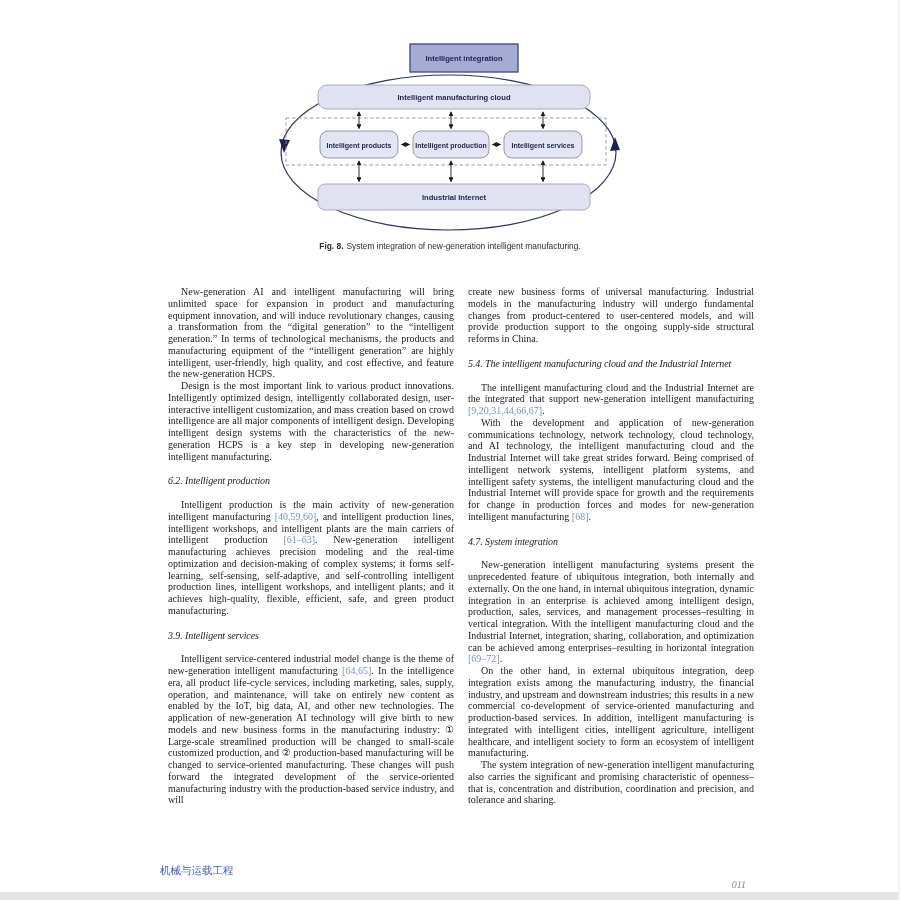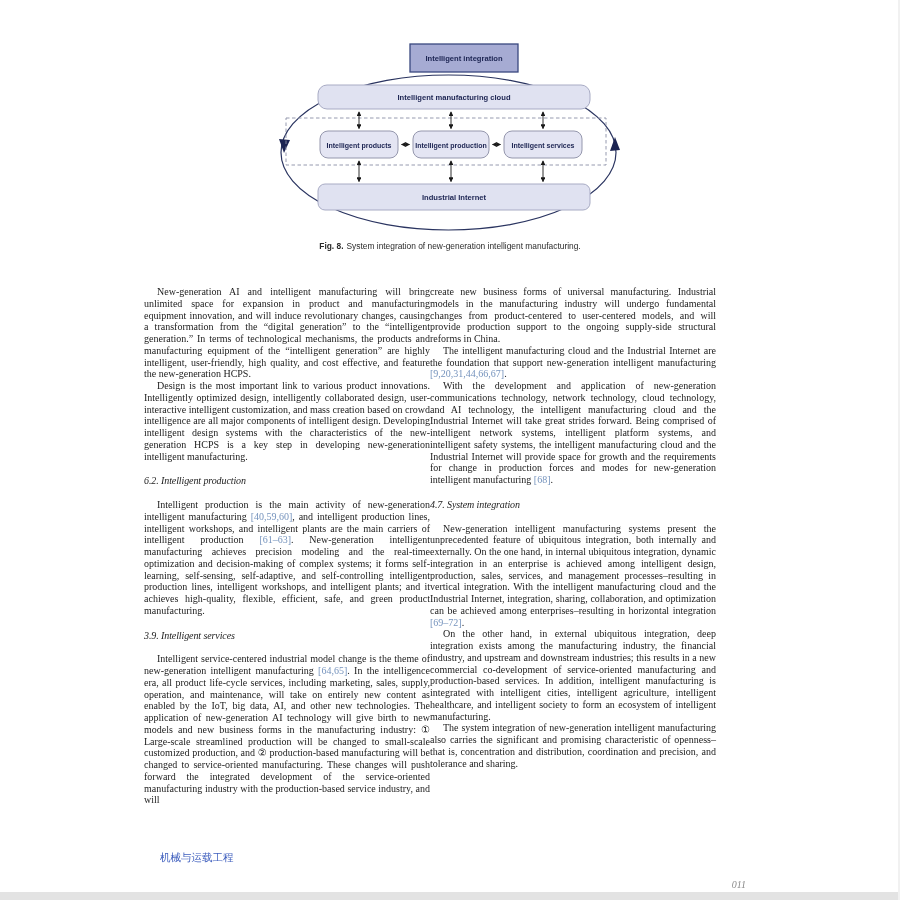--- a/index.html
+++ b/index.html
@@ -8,30 +8,30 @@
   .page{position:absolute;inset:0;background:#ffffff;overflow:hidden;}
 
   
   .figure-wrap{position:absolute;left:278px;top:36px;width:348px;height:202px;}
   .fig-label{font-family:"Liberation Sans",sans-serif;fill:#1c2452;}
   .fig-caption{position:absolute;left:0;top:241px;width:900px;text-align:center;
                font-family:"Liberation Sans",sans-serif;font-size:8.4px;color:#2b2b2b;}
   .fig-caption .cap-label{font-weight:bold;margin-right:3px;}
 
   
-  .columns{position:absolute;left:144px;top:286px;width:586px;display:flex;}
+  .columns{position:absolute;left:168px;top:286px;width:586px;display:flex;gap:14px;}
   .col{width:286px;font-size:10px;line-height:11.75px;text-align:justify;color:#1b1b1b;}
   p.body-para{margin:0;}
   p.indent{text-indent:13px;}
   .section-heading{font-style:italic;margin:13px 0 12px 0;white-space:nowrap;letter-spacing:-0.1px;}
   .cite{color:#7593bd;}
 
   
   .footer{position:absolute;left:160px;top:851px;width:586px;display:flex;
-          justify-content:space-between;align-items:flex-start;}
+          justify-content:space-between;align-items:center;}
   .journal-name{color:#3f5fbe;font-size:10.5px;font-family:"Liberation Sans",sans-serif;}
   .page-number{color:#8a8a8a;font-size:10px;font-style:italic;margin-top:28px;}
 
   
   .bottom-edge{position:absolute;left:0;top:892px;width:900px;height:8px;background:#e3e3e3;}
   .right-edge{position:absolute;right:0;top:0;width:2px;height:900px;background:#f1f1f1;}
 </style>
 </head>
 <body>
 
@@ -102,21 +102,22 @@
     <div class="col" id="left-col">
         <p class="body-para indent"><span>New-generation AI and intelligent manufacturing will bring unlimited space for expansion in product and manufacturing equipment innovation, and will induce revolutionary changes, causing a transformation from the “digital generation” to the “intelligent generation.” In terms of technological mechanisms, the products and manufacturing equipment of the “intelligent generation” are highly intelligent, user-friendly, high quality, and cost effective, and feature the new-generation HCPS.</span></p>
         <p class="body-para indent"><span>Design is the most important link to various product innovations. Intelligently optimized design, intelligently collaborated design, user-interactive intelligent customization, and mass creation based on crowd intelligence are all major components of intelligent design. Developing intelligent design systems with the characteristics of the new-generation HCPS is a key step in developing new-generation intelligent manufacturing.</span></p>
         <div class="section-heading">6.2. Intelligent production</div>
         <p class="body-para indent"><span>Intelligent production is the main activity of new-generation intelligent manufacturing </span><span class="cite">[40,59,60]</span><span>, and intelligent production lines, intelligent workshops, and intelligent plants are the main carriers of intelligent production </span><span class="cite">[61–63]</span><span>. New-generation intelligent manufacturing achieves precision modeling and the real-time optimization and decision-making of complex systems; it forms self-learning, self-sensing, self-adaptive, and self-controlling intelligent production lines, intelligent workshops, and intelligent plants; and it achieves high-quality, flexible, efficient, safe, and green product manufacturing.</span></p>
         <div class="section-heading">3.9. Intelligent services</div>
         <p class="body-para indent"><span>Intelligent service-centered industrial model change is the theme of new-generation intelligent manufacturing </span><span class="cite">[64,65]</span><span>. In the intelligence era, all product life-cycle services, including marketing, sales, supply, operation, and maintenance, will take on entirely new content as enabled by the IoT, big data, AI, and other new technologies. The application of new-generation AI technology will give birth to new models and new business forms in the manufacturing industry: ① Large-scale streamlined production will be changed to small-scale customized production, and ② production-based manufacturing will be changed to service-oriented manufacturing. These changes will push forward the integrated development of the service-oriented manufacturing industry with the production-based service industry, and will</span></p>
       </div>
     <div class="col" id="right-col">
         <p class="body-para"><span>create new business forms of universal manufacturing. Industrial models in the manufacturing industry will undergo fundamental changes from product-centered to user-centered models, and will provide production support to the ongoing supply-side structural reforms in China.</span></p>
-        <p class="body-para indent"><span>The intelligent manufacturing cloud and the Industrial Internet are the foundation that support new-generation intelligent manufacturing </span><span class="cite">[9,20,31,44,66,67]</span><span>.</span></p>
+        <div class="section-heading">5.4. The intelligent manufacturing cloud and the Industrial Internet</div>
+        <p class="body-para indent"><span>The intelligent manufacturing cloud and the Industrial Internet are the integrated that support new-generation intelligent manufacturing </span><span class="cite">[9,20,31,44,66,67]</span><span>.</span></p>
         <p class="body-para indent"><span>With the development and application of new-generation communications technology, network technology, cloud technology, and AI technology, the intelligent manufacturing cloud and the Industrial Internet will take great strides forward. Being comprised of intelligent network systems, intelligent platform systems, and intelligent safety systems, the intelligent manufacturing cloud and the Industrial Internet will provide space for growth and the requirements for change in production forces and modes for new-generation intelligent manufacturing </span><span class="cite">[68]</span><span>.</span></p>
         <div class="section-heading">4.7. System integration</div>
         <p class="body-para indent"><span>New-generation intelligent manufacturing systems present the unprecedented feature of ubiquitous integration, both internally and externally. On the one hand, in internal ubiquitous integration, dynamic integration in an enterprise is achieved among intelligent design, production, sales, services, and management processes–resulting in vertical integration. With the intelligent manufacturing cloud and the Industrial Internet, integration, sharing, collaboration, and optimization can be achieved among enterprises–resulting in horizontal integration </span><span class="cite">[69–72]</span><span>.</span></p>
         <p class="body-para indent"><span>On the other hand, in external ubiquitous integration, deep integration exists among the manufacturing industry, the financial industry, and upstream and downstream industries; this results in a new commercial co-development of service-oriented manufacturing and production-based services. In addition, intelligent manufacturing is integrated with intelligent cities, intelligent agriculture, intelligent healthcare, and intelligent society to form an ecosystem of intelligent manufacturing.</span></p>
         <p class="body-para indent"><span>The system integration of new-generation intelligent manufacturing also carries the significant and promising characteristic of openness–that is, concentration and distribution, coordination and precision, and tolerance and sharing.</span></p>
       </div>
   </div>
 
   <div class="footer">
     <span class="journal-name">机械与运载工程</span>

